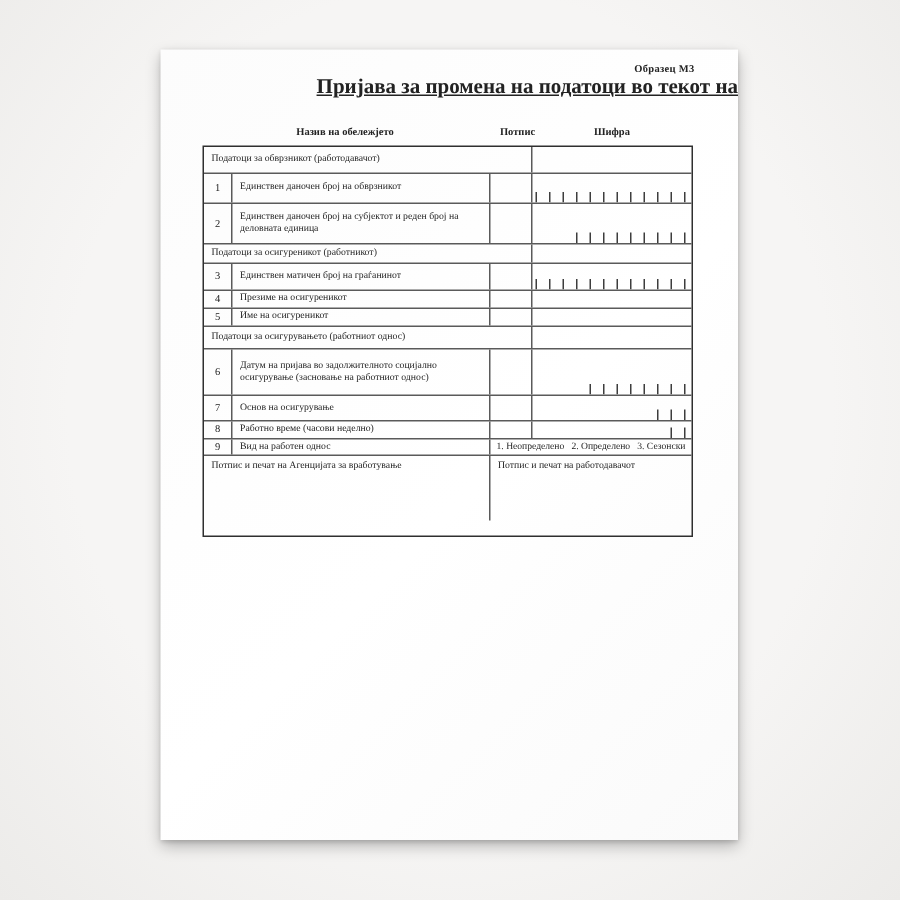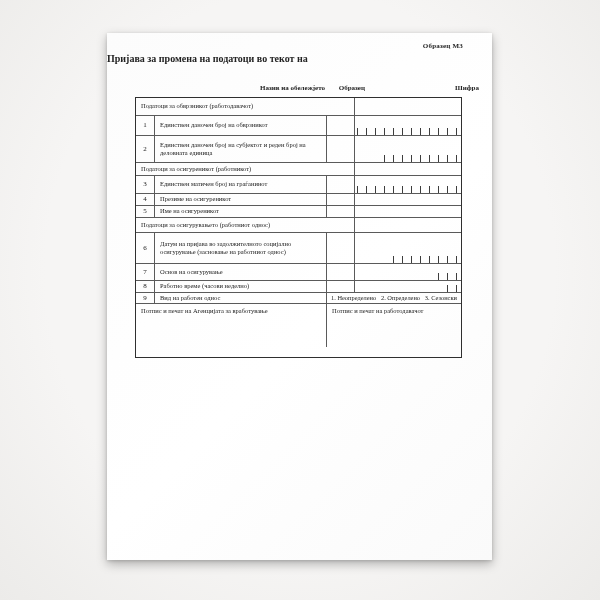--- a/index.html
+++ b/index.html
@@ -12,28 +12,28 @@
   .paper{
     position:absolute;left:107px;top:33px;width:385px;height:527px;
     background:linear-gradient(135deg,#fcfcfc 0%,#ffffff 55%,#fafafa 100%);
     box-shadow:0 4px 10px rgba(0,0,0,.28),0 1px 3px rgba(0,0,0,.15);
   }
   .corner-label{
     position:absolute;top:9px;right:29px;
     font-size:7px;font-weight:bold;letter-spacing:.2px;
   }
   .title{
-    position:absolute;top:19px;left:0;right:0;text-align:left;
-    font-size:10px;font-weight:bold;line-height:13px;
+    position:absolute;top:19px;left:0;right:0;text-align:right;
+    font-size:14px;font-weight:bold;line-height:13px;text-decoration:underline;
   }
   .title .suffix{color:#8b8b8b;}
-  .col-head{position:absolute;top:51px;font-size:7px;font-weight:bold;text-align:right;}
+  .col-head{position:absolute;top:51px;font-size:7px;font-weight:bold;text-align:center;}
   .col-head.name{left:28px;width:190px;}
   .col-head.answer{left:218px;width:40px;}
-  .col-head.code{left:262px;width:110px;}
+  .col-head.code{left:246px;width:110px;}
   .form-table{
     position:absolute;left:28px;top:64px;width:327px;height:261px;
     border:1px solid #2f2f2f;box-sizing:border-box;
     display:flex;flex-direction:column;
     font-size:6.5px;line-height:1.25;
   }
   .row{display:flex;border-bottom:1px solid #5a5a5a;box-sizing:border-box;flex:none;}
   .row:last-child{border-bottom:none;}
   .cell{box-sizing:border-box;overflow:hidden;}
   .bl{border-left:1px solid #5a5a5a;}
@@ -58,21 +58,21 @@
 
 <div class="paper">
 
   <div class="corner-label">Образец М3</div>
 
   <div class="title">
     <div>Пријава за промена на податоци во текот на</div>
   </div>
 
   <div class="col-head name">Назив на обележјето</div>
-  <div class="col-head answer">Образец</div>
+  <div class="col-head answer">Потпис</div>
   <div class="col-head code">Шифра</div>
 
   <div class="form-table">
 
     <div class="row h18">
       <div class="cell c-merge">Податоци за обврзникот (работодавачот)</div>
       <div class="cell c-code bl"></div>
     </div>
 
     <div class="row h20">

